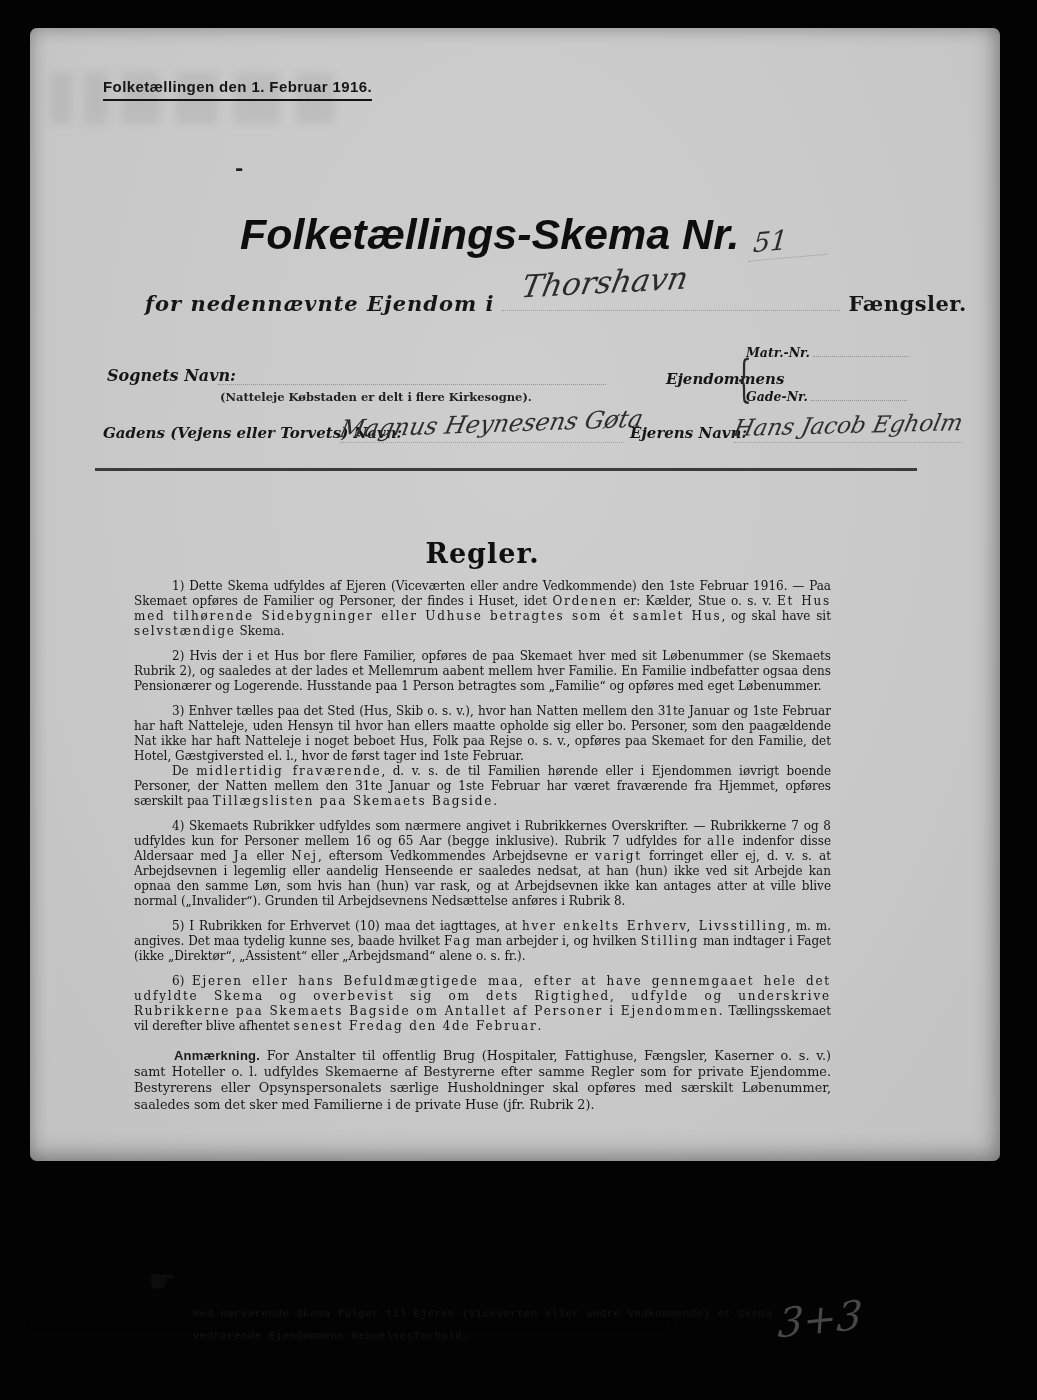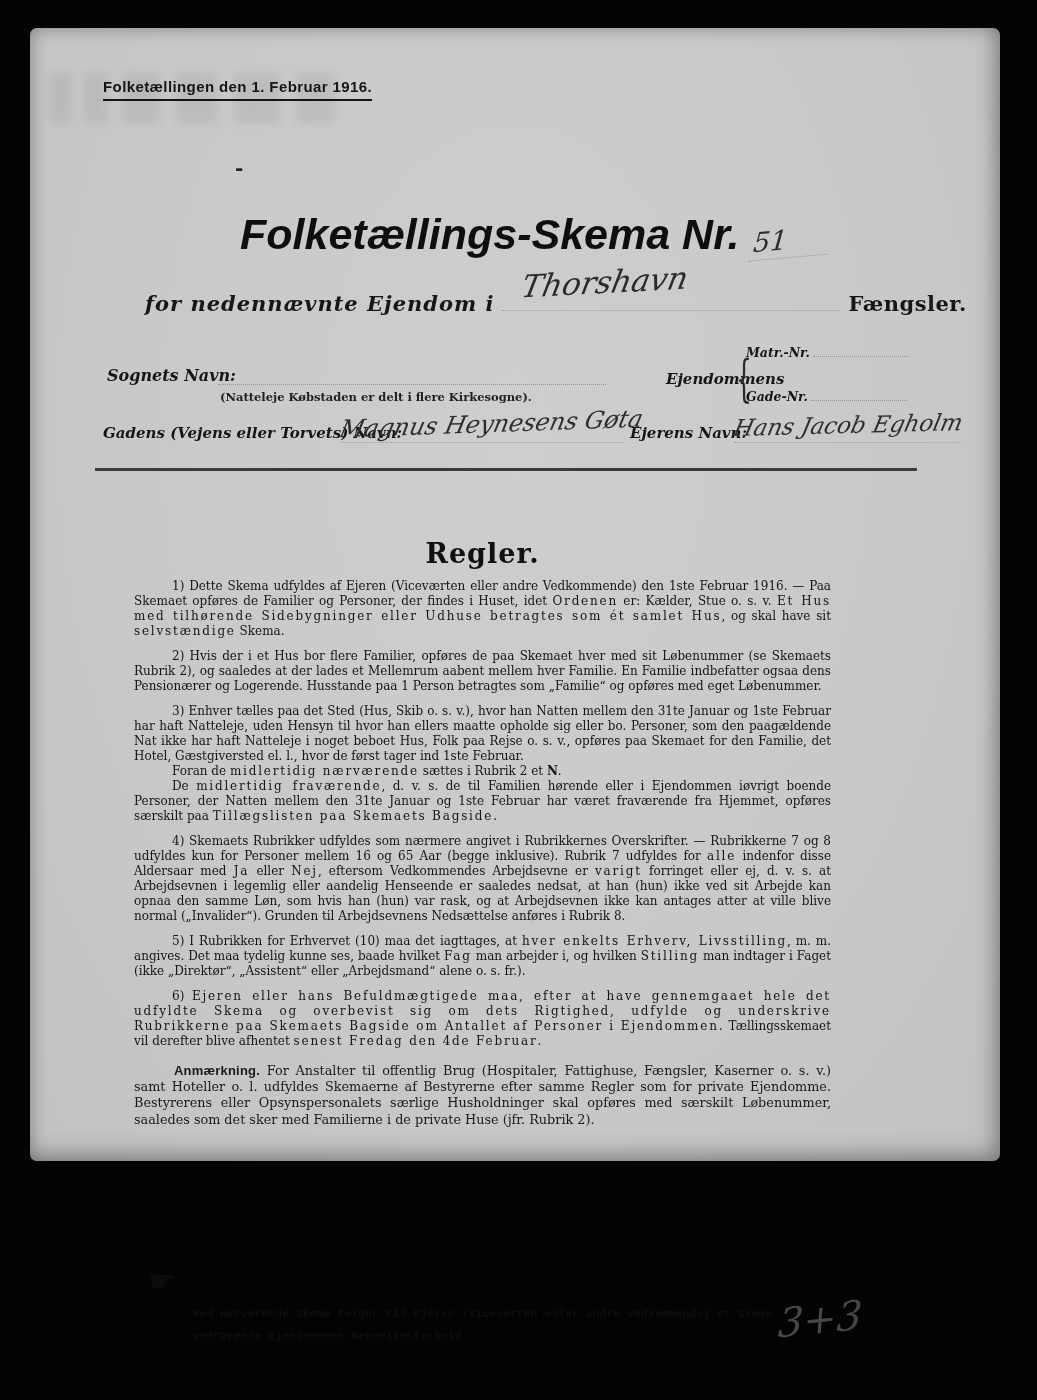--- a/index.html
+++ b/index.html
@@ -195,21 +195,20 @@
     <h2 class="rules-heading">Regler.</h2>
     <div>
         <div class="rule">
           <p><span>1) Dette Skema udfyldes af Ejeren (Viceværten eller andre Vedkommende) den 1ste Februar 1916. — Paa Skemaet opføres de Familier og Personer, der findes i Huset, idet </span><span class="sp">Ordenen</span><span> er: Kælder, Stue o. s. v. </span><span class="sp">Et Hus med tilhørende Sidebygninger eller Udhuse betragtes som ét samlet Hus</span><span>, og skal have sit </span><span class="sp">selvstændige</span><span> Skema.</span></p>
         </div>
         <div class="rule">
           <p><span>2) Hvis der i et Hus bor flere Familier, opføres de paa Skemaet hver med sit Løbenummer (se Skemaets Rubrik 2), og saaledes at der lades et Mellemrum aabent mellem hver Familie.  En Familie indbefatter ogsaa dens Pensionærer og Logerende.  Husstande paa 1 Person betragtes som „Familie“ og opføres med eget Løbenummer.</span></p>
         </div>
         <div class="rule">
           <p><span>3) Enhver tælles paa det Sted (Hus, Skib o. s. v.), hvor han Natten mellem den 31te Januar og 1ste Februar har haft Natteleje, uden Hensyn til hvor han ellers maatte opholde sig eller bo.  Personer, som den paagældende Nat ikke har haft Natteleje i noget beboet Hus, Folk paa Rejse o. s. v., opføres paa Skemaet for den Familie, det Hotel, Gæstgiversted el. l., hvor de først tager ind 1ste Februar.</span></p>
-          <p><span>Foran de </span><span class="sp">midlertidig nærværende</span><span> sættes i Rubrik 2 et </span><span class="bd">N</span><span>.</span></p>
           <p><span>De </span><span class="sp">midlertidig fraværende</span><span>, d. v. s. de til Familien hørende eller i Ejendommen iøvrigt boende Personer, der Natten mellem den 31te Januar og 1ste Februar har været fraværende fra Hjemmet, opføres særskilt paa </span><span class="sp">Tillægslisten paa Skemaets Bagside</span><span>.</span></p>
         </div>
         <div class="rule">
           <p><span>4) Skemaets Rubrikker udfyldes som nærmere angivet i Rubrikkernes Overskrifter. — Rubrikkerne 7 og 8 udfyldes kun for Personer mellem 16 og 65 Aar (begge inklusive).  Rubrik 7 udfyldes for </span><span class="sp">alle</span><span> indenfor disse Aldersaar med </span><span class="sp">Ja</span><span> eller </span><span class="sp">Nej</span><span>, eftersom Vedkommendes Arbejdsevne er </span><span class="sp">varigt</span><span> forringet eller ej, d. v. s. at Arbejdsevnen i legemlig eller aandelig Henseende er saaledes nedsat, at han (hun) ikke ved sit Arbejde kan opnaa den samme Løn, som hvis han (hun) var rask, og at Arbejdsevnen ikke kan antages atter at ville blive normal („Invalider“).  Grunden til Arbejdsevnens Nedsættelse anføres i Rubrik 8.</span></p>
         </div>
         <div class="rule">
           <p><span>5) I Rubrikken for Erhvervet (10) maa det iagttages, at </span><span class="sp">hver enkelts Erhverv, Livsstilling</span><span>, m. m. angives.  Det maa tydelig kunne ses, baade hvilket </span><span class="sp">Fag</span><span> man arbejder i, og hvilken </span><span class="sp">Stilling</span><span> man indtager i Faget (ikke „Direktør“, „Assistent“ eller „Arbejdsmand“ alene o. s. fr.).</span></p>
         </div>
         <div class="rule">
           <p><span>6) </span><span class="sp">Ejeren eller hans Befuldmægtigede maa, efter at have gennemgaaet hele det udfyldte Skema og overbevist sig om dets Rigtighed, udfylde og underskrive Rubrikkerne paa Skemaets Bagside om Antallet af Personer i Ejendommen.</span><span>  Tællingsskemaet vil derefter blive afhentet </span><span class="sp">senest Fredag den 4de Februar</span><span>.</span></p>

